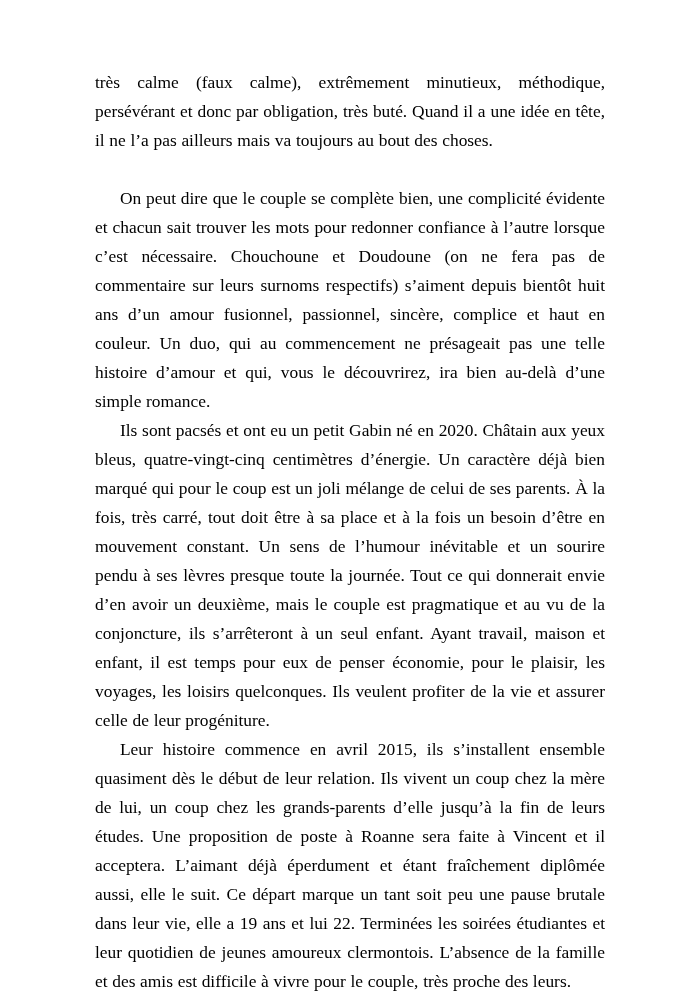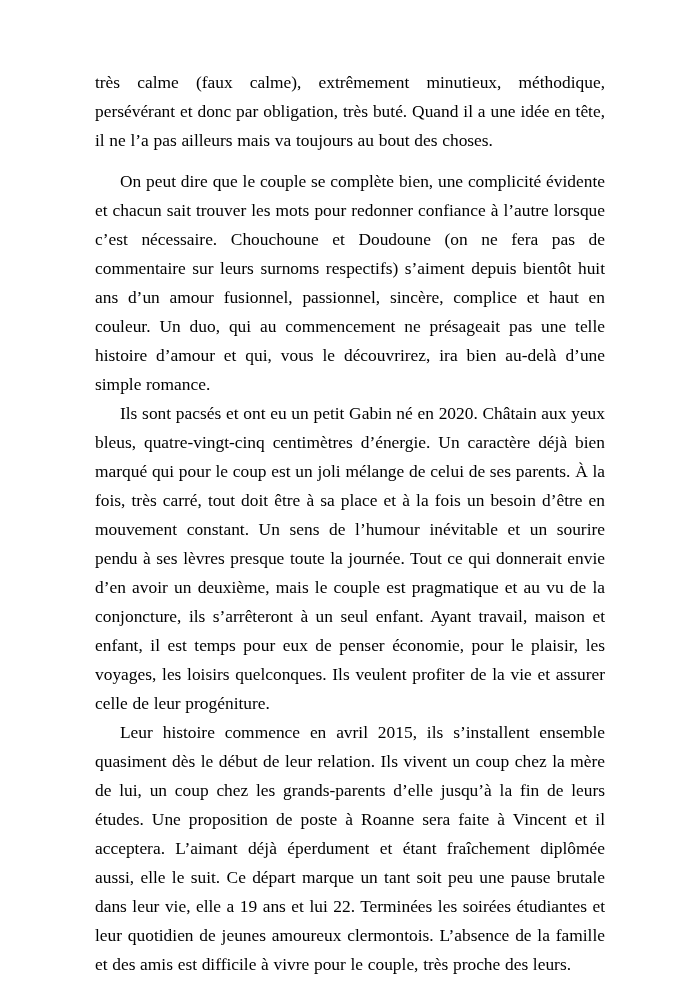--- a/index.html
+++ b/index.html
@@ -37,21 +37,21 @@
     -webkit-hyphens: none;
     hyphens: none;
     word-spacing: 0.02em;
   }
   
   .para.continuation {
     text-indent: 0;
   }
   
   .para.gap-after {
-    margin-bottom: 12px;
+    margin-bottom: 29px;
   }
 </style>
 </head>
 <body>
 
 <div class="page">
   <div class="text-block">
 
     <p class="para continuation gap-after">très calme (faux calme), extrêmement minutieux, méthodique, persévérant et donc par obligation, très buté. Quand il a une idée en tête, il ne l’a pas ailleurs mais va toujours au bout des choses.</p>
 

